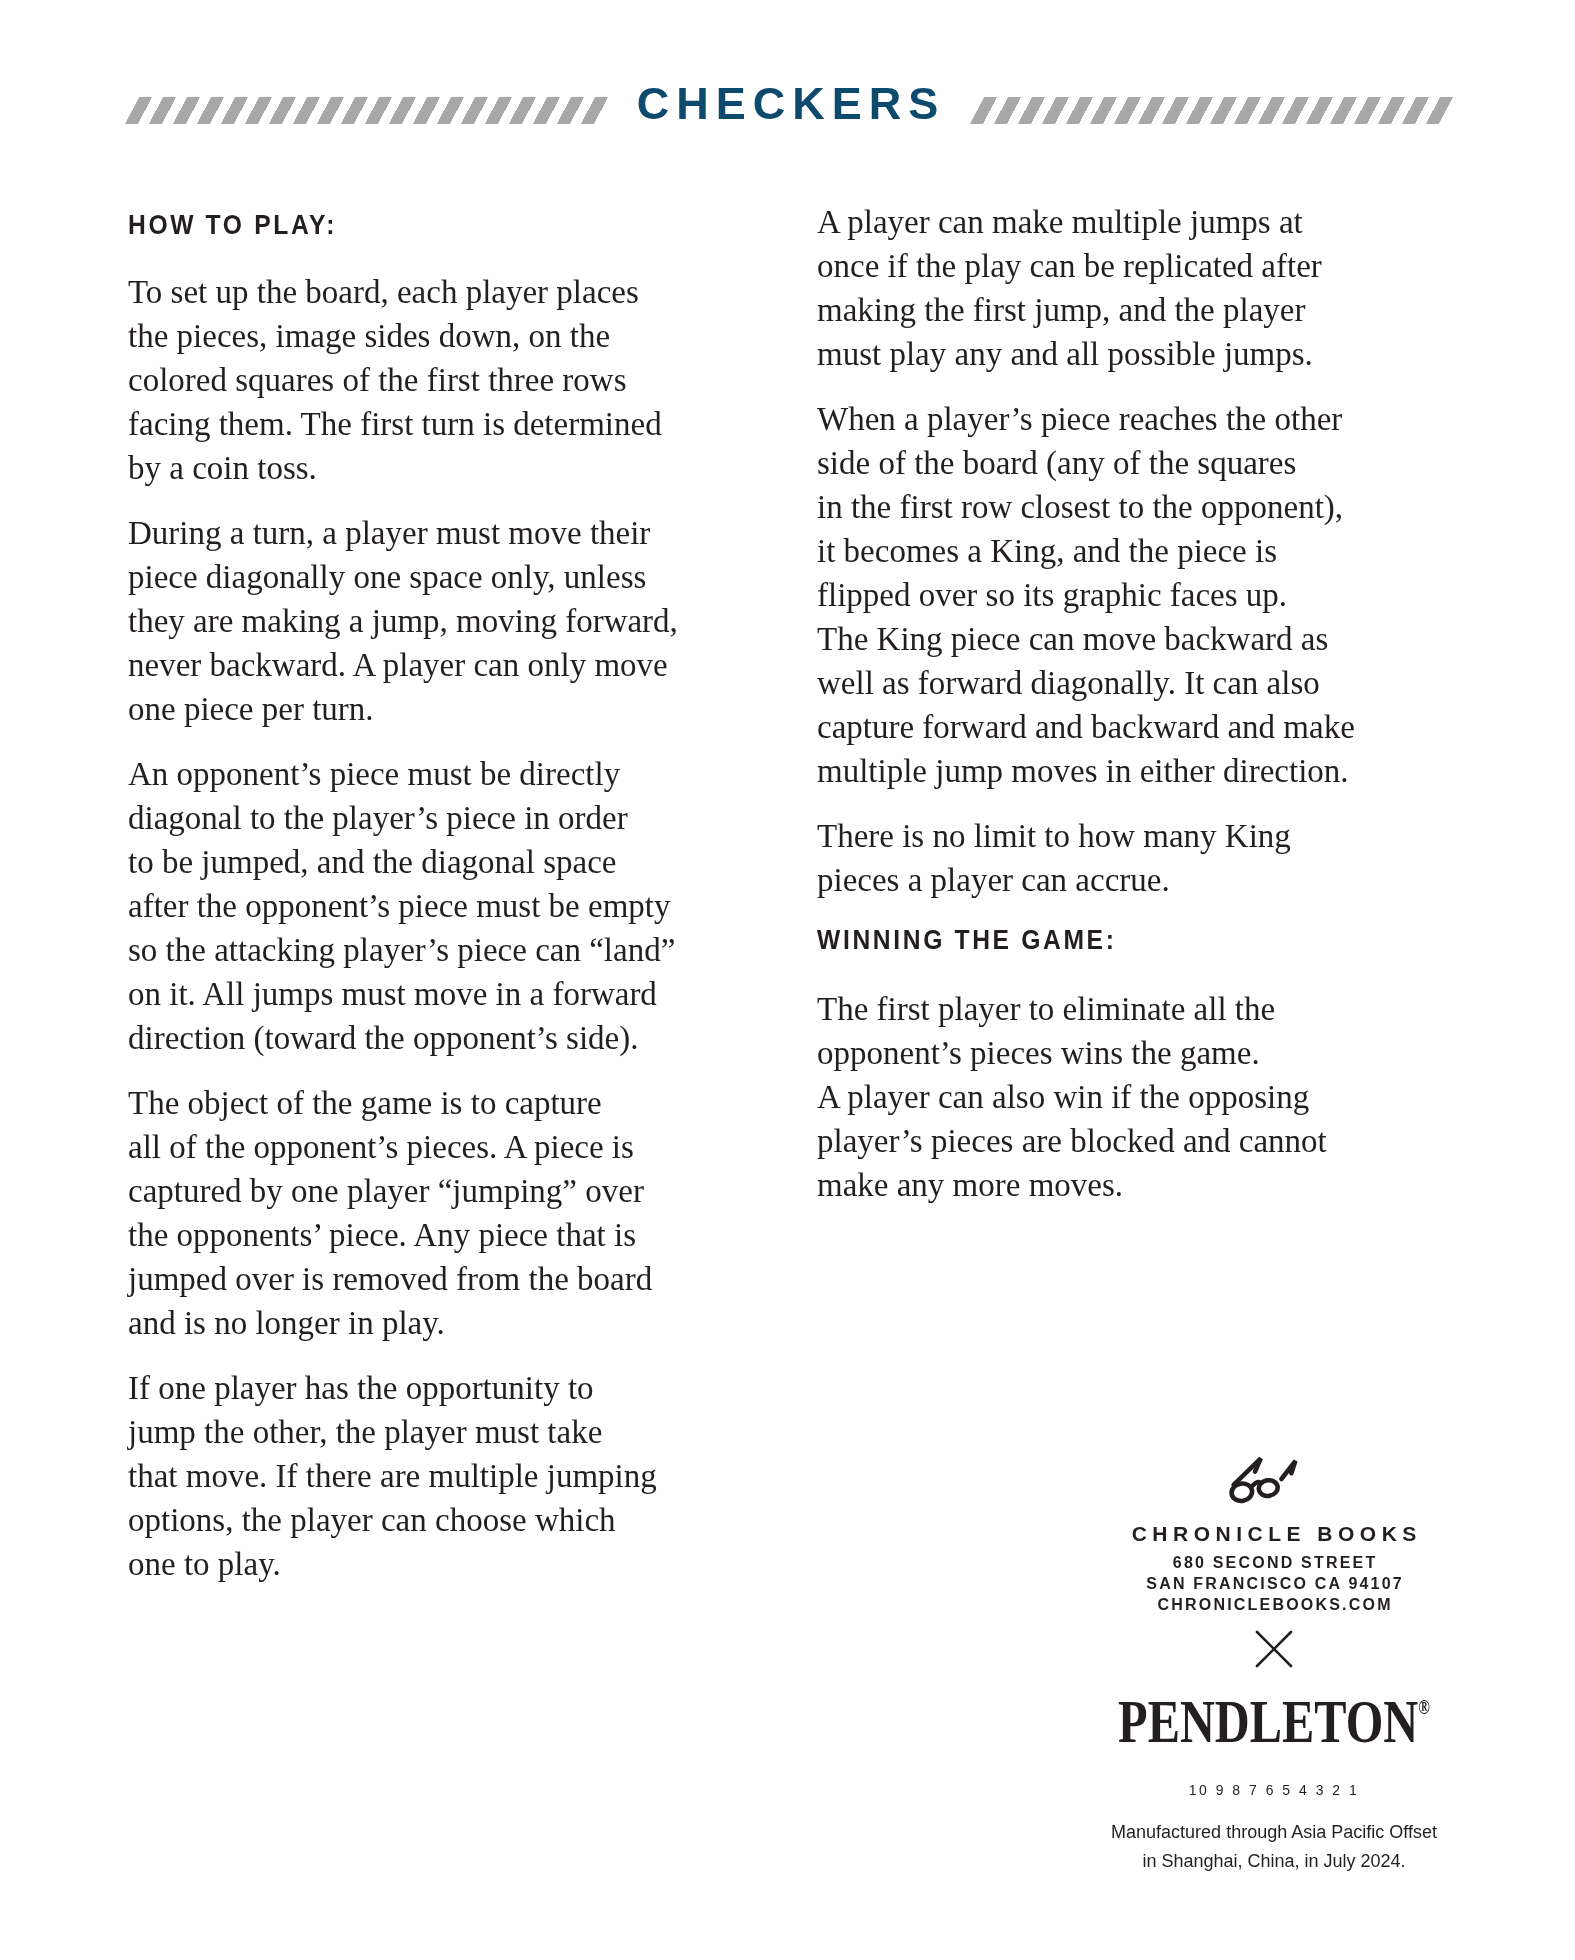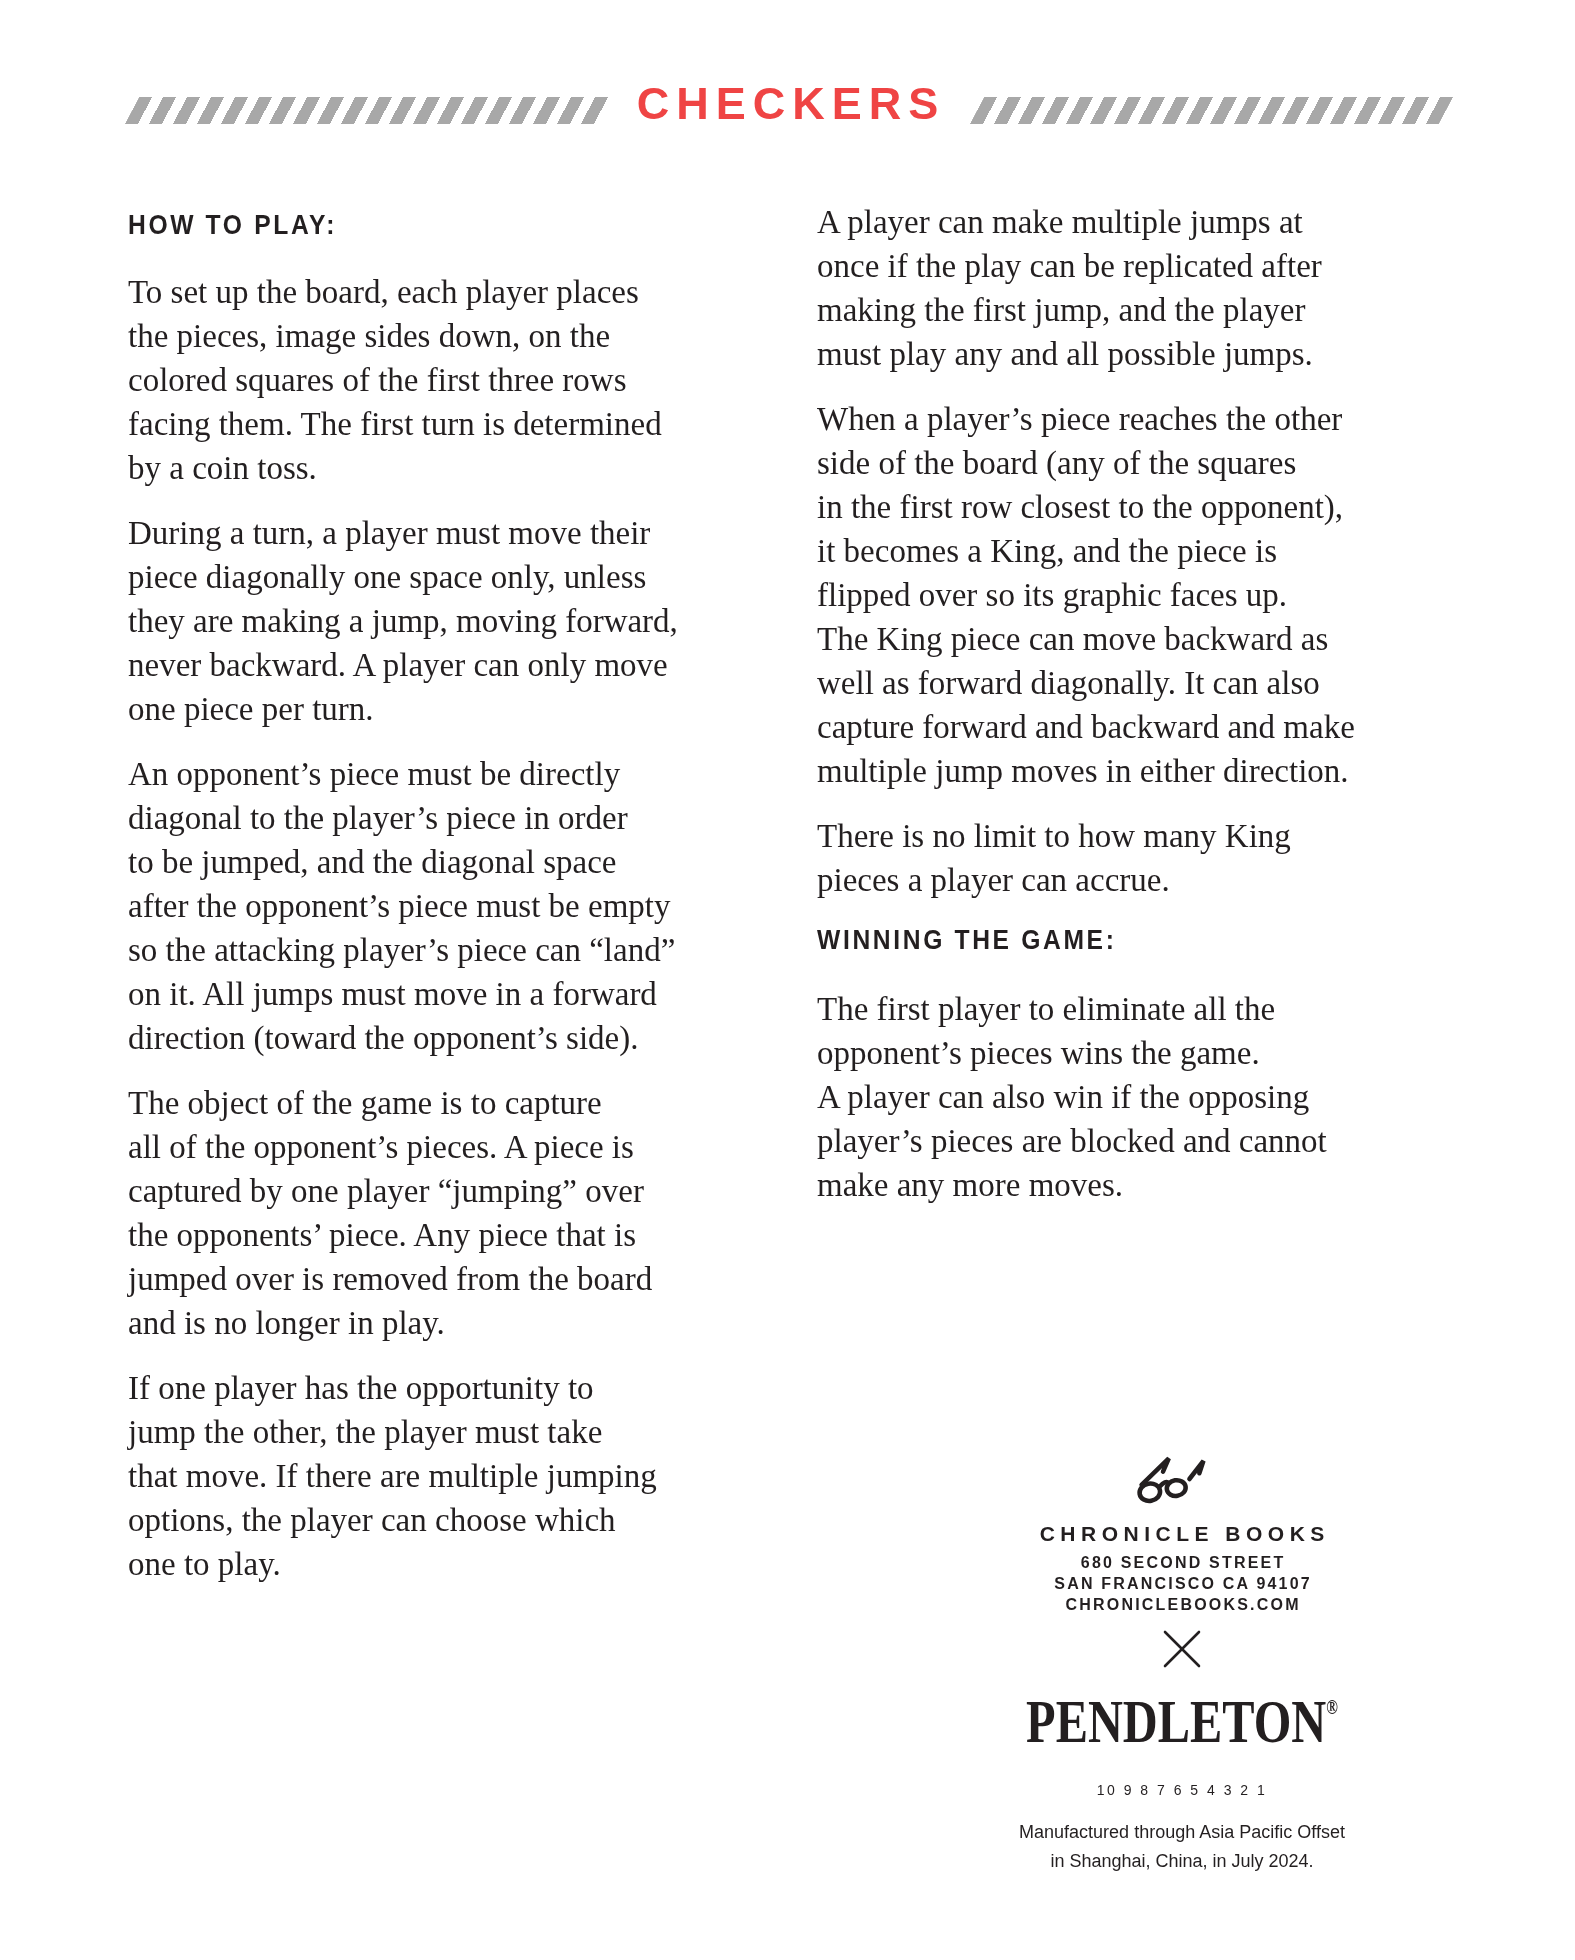--- a/index.html
+++ b/index.html
@@ -25,21 +25,21 @@
     position:absolute;
     left:0;right:0;top:81px;
     margin:0;
     text-align:center;
     font-family:"Liberation Sans", sans-serif;
     font-weight:700;
     font-size:45px;
     line-height:45px;
     letter-spacing:7px;
     text-indent:7px;
-    color:#ef4444;
+    color:#0c4a6e;
   }
   
   .col{position:absolute;}
   .col-left{left:128px;top:208px;width:660px;}
   .col-right{left:817px;top:200px;width:670px;}
   .section-heading{
     margin:0 0 28px 0;
     font-family:"Liberation Sans", sans-serif;
     font-weight:700;
     font-size:28px;
@@ -52,21 +52,21 @@
   .section-heading.mid{margin:16px 0 30px 0;}
   .body-par{
     margin:0 0 21px 0;
     font-size:33px;
     line-height:44px;
     white-space:pre-line;
   }
   
   .publisher{
     position:absolute;
-    left:932px;top:1446px;width:500px;
+    left:1024px;top:1446px;width:500px;
     text-align:center;
   }
   .glasses{display:block;margin:0 auto 10px auto;}
   .pub-name{
     margin:0 0 6px 0;
     font-family:"Liberation Sans", sans-serif;
     font-weight:700;
     font-size:21px;
     line-height:24px;
     letter-spacing:5.5px;

